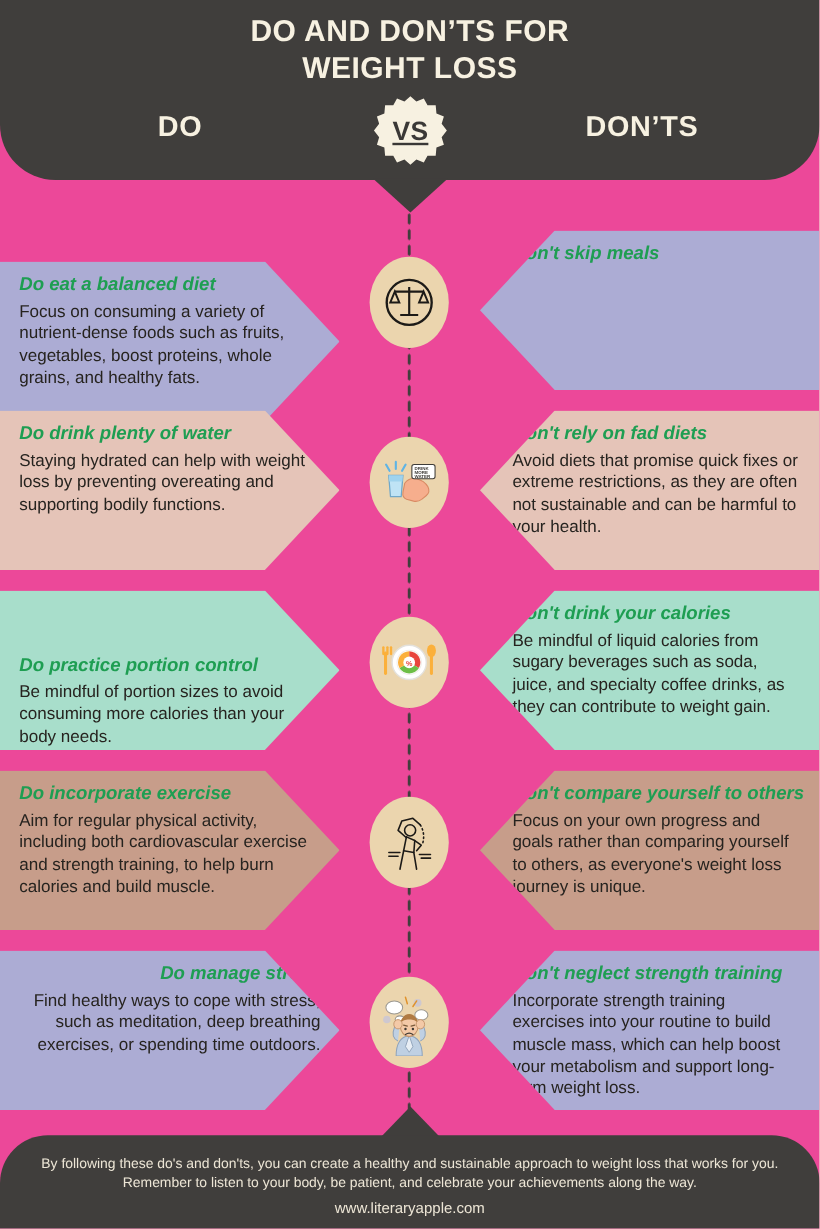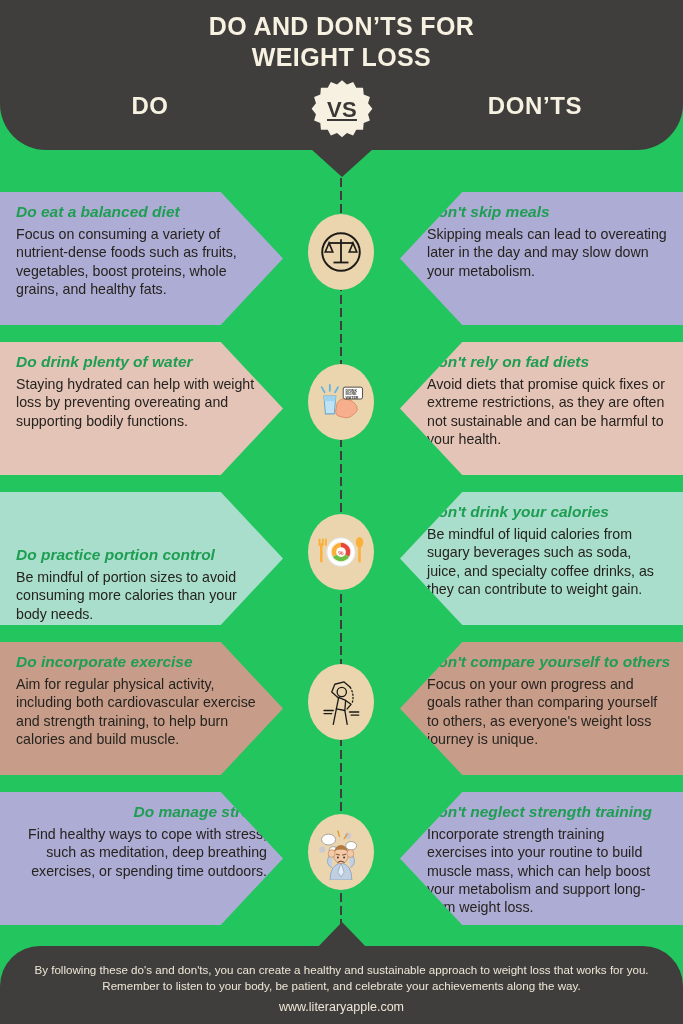--- a/index.html
+++ b/index.html
@@ -5,21 +5,21 @@
   * { margin:0; padding:0; box-sizing:border-box; }
   html,body{
     width:683px; height:1024px;
     background:#FAF3E0;
     font-family:"Liberation Sans", sans-serif;
     overflow:hidden;
   }
   #page{
     position:relative;
     width:683px; height:1024px;
-    background:#22c55e;
+    background:#ec4899;
     overflow:hidden;
   }
 
   
   .header{
     position:absolute; left:0; top:0;
     width:683px; height:150px;
     background:#403E3C;
     border-bottom-left-radius:46px;
     border-bottom-right-radius:46px;
@@ -179,37 +179,36 @@
     <svg viewBox="0 0 100 100" aria-hidden="true">
       <path fill="#F7F1E1" d="M50 2 L58 9 L68 5 L73 14 L84 14 L85 25 L95 29 L92 39 L99 48 L92 57 L95 67 L85 71 L84 82 L73 82 L68 91 L58 87 L50 94 L42 87 L32 91 L27 82 L16 82 L15 71 L5 67 L8 57 L1 48 L8 39 L5 29 L15 25 L16 14 L27 14 L32 5 L42 9 Z"></path>
     </svg>
   </div>
   <div class="vs-text">VS</div>
   <div class="header-arrow"></div>
 
   <div class="spine"></div>
 
   <div class="row" style="top:192px">
-    <div class="card card-left" style="background: rgb(172, 172, 212);">
+    <div class="card card-left" style="background: rgb(172, 172, 212); margin-top: 26px;">
       <div class="card-title" style="color: rgb(30, 158, 82);">Do eat a balanced diet</div>
       <div class="card-body" style="color: rgb(38, 35, 31);">Focus on consuming a variety of nutrient-dense foods such as fruits, vegetables, boost proteins, whole grains, and healthy fats.</div>
     </div>
     <div class="medallion" style="background: rgb(235, 213, 174);">
       <svg width="48" height="48" viewBox="0 0 64 64">
         <circle cx="32" cy="32" r="25" fill="none" stroke="#1C1A17" stroke-width="2.6"></circle>
         <line x1="32" y1="15" x2="32" y2="46" stroke="#1C1A17" stroke-width="2.4"></line>
         <line x1="16" y1="20" x2="48" y2="20" stroke="#1C1A17" stroke-width="2.4"></line>
         <line x1="22" y1="46" x2="42" y2="46" stroke="#1C1A17" stroke-width="2.4"></line>
         <path d="M16 20 L11 32 L21 32 Z" fill="none" stroke="#1C1A17" stroke-width="2.2"></path>
         <path d="M48 20 L43 32 L53 32 Z" fill="none" stroke="#1C1A17" stroke-width="2.2"></path>
       </svg>
     </div>
     <div class="card card-right" style="background: rgb(172, 172, 212);">
       <div class="card-title" style="color: rgb(30, 158, 82);">Don't skip meals</div>
-      <div class="card-body" style="color: rgb(38, 35, 31);">Skipping meals can lead to overeating later in the day and may slow down your metabolism.</div>
     </div>
   </div>
 
   <div class="row" style="top:342px">
     <div class="card card-left" style="background: rgb(229, 196, 184);">
       <div class="card-title" style="color: rgb(30, 158, 82);">Do drink plenty of water</div>
       <div class="card-body" style="color: rgb(38, 35, 31);">Staying hydrated can help with weight loss by preventing overeating and supporting bodily functions.</div>
     </div>
     <div class="medallion" style="background: rgb(235, 213, 174);">
       <svg width="52" height="48" viewBox="0 0 70 64">

